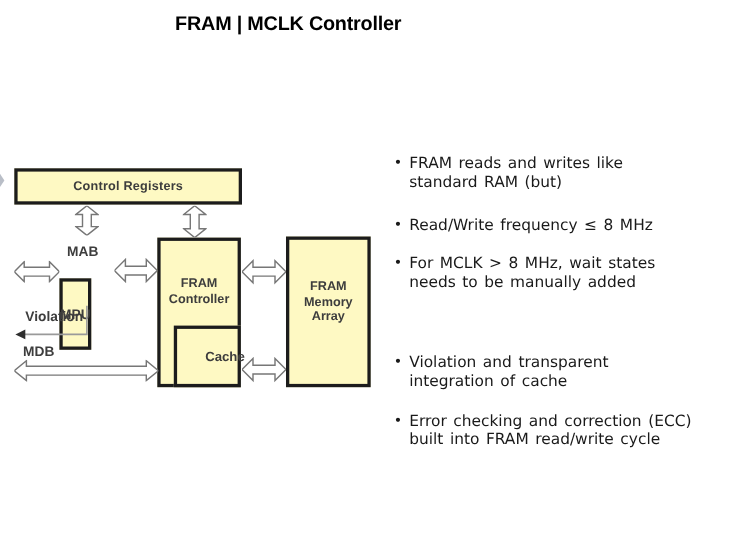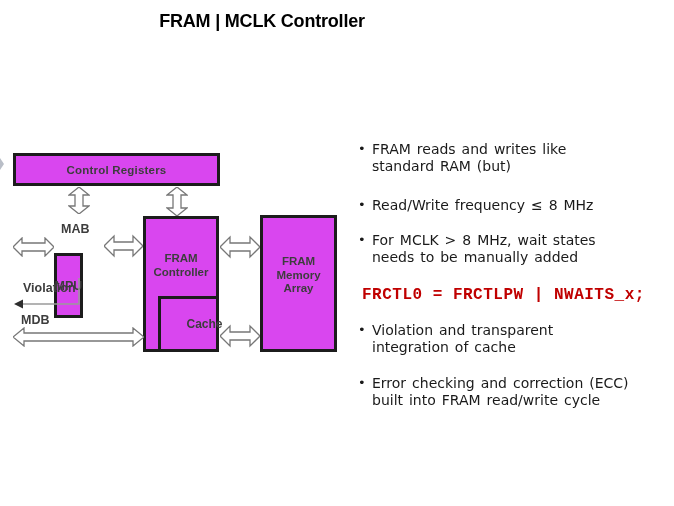--- a/index.html
+++ b/index.html
@@ -2,21 +2,21 @@
 <html><head>
 <meta charset="utf-8">
 <style>
   html,body{margin:0;padding:0;background:#fff;}
   .slide{position:relative;width:674px;height:506px;background:#ffffff;overflow:hidden;
          font-family:"Liberation Sans",sans-serif;}
   
   .title{position:absolute;top:11px;left:0;width:524px;text-align:center;
          font-size:18px;font-weight:bold;color:#000;letter-spacing:-0.2px;}
   
-  .box{position:absolute;border:3px solid #1c1c1c;background:#d946ef;box-sizing:border-box;
+  .box{position:absolute;border:3px solid #1c1c1c;background:#fef9c3;box-sizing:border-box;
        display:flex;align-items:center;justify-content:center;text-align:center;
        font-weight:bold;color:#3d3d3d;white-space:pre-line;}
   .box-cr{left:13px;top:153px;width:207px;height:33px;font-size:11.5px;letter-spacing:.2px;}
   .box-mpu{left:54px;top:213px;width:29px;height:65px;font-size:12.5px;margin-top:40px;}
   .box-fc{left:143px;top:216px;width:76px;height:136px;font-size:11.5px;
           align-items:flex-start;padding-top:33px;line-height:13.5px;}
   .box-cache{left:158px;top:296px;width:61px;height:56px;font-size:12px;padding-left:32px;}
   .box-mem{left:260px;top:215px;width:77px;height:137px;font-size:11.5px;
            align-items:flex-start;padding-top:37px;line-height:13.5px;}
   
@@ -123,21 +123,20 @@
     <div class="bullet b2">
       <span class="dot">•</span>
       <span class="btext">Read/Write frequency ≤ 8 MHz</span>
     </div>
     <div class="bullet b3">
       <span class="dot">•</span>
       <span class="btext">For MCLK &gt; 8 MHz, wait states
 needs to be manually added</span>
     </div>
 
-    <div class="code">FRCTL0 = FRCTLPW | NWAITS_x;</div>
 
     <div class="bullet b4">
       <span class="dot">•</span>
       <span class="btext">Violation and transparent
 integration of cache</span>
     </div>
     <div class="bullet b5">
       <span class="dot">•</span>
       <span class="btext">Error checking and correction (ECC)
 built into FRAM read/write cycle</span>

